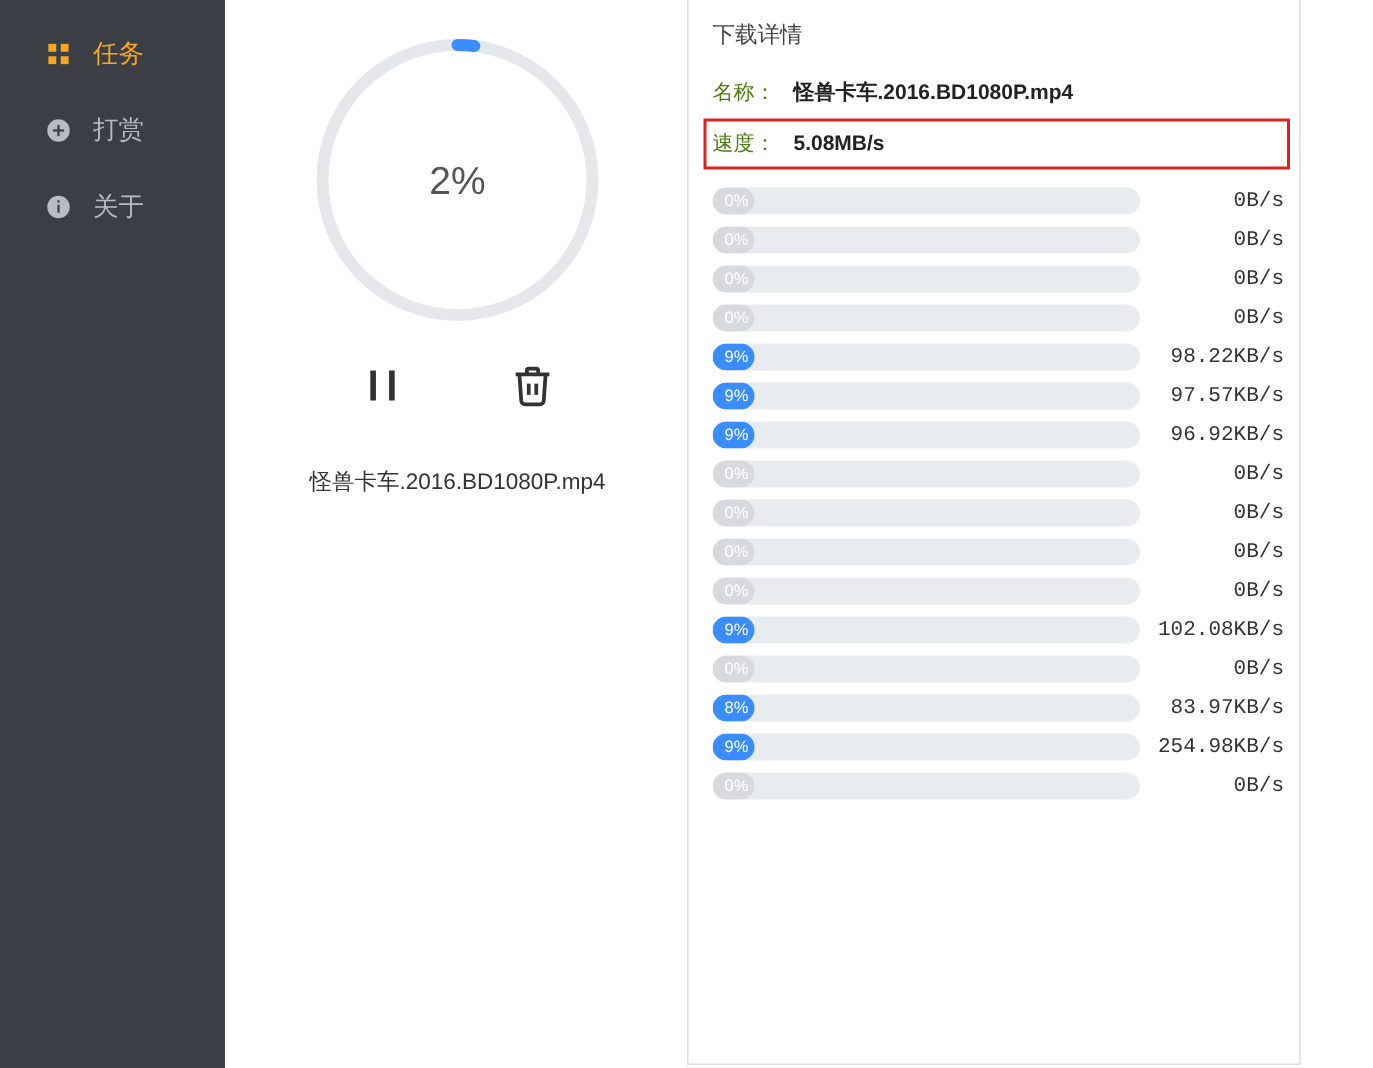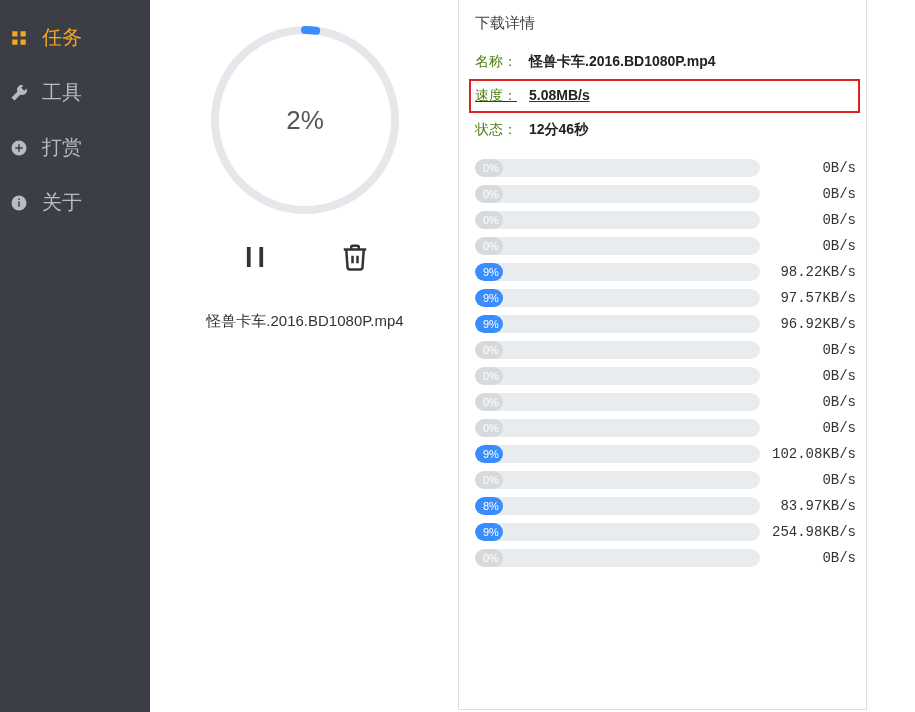--- a/index.html
+++ b/index.html
@@ -18,23 +18,23 @@
     position: absolute;
     left: 0; top: 0; bottom: 0;
     width: 150px;
     background: #3b3f45;
     padding-top: 10px;
   }
   .sidebar-item {
     display: flex;
     align-items: center;
     gap: 14px;
-    padding: 14px 10px;
+    padding: 14px 30px;
     color: #b8bcc2;
-    font-size: 20px;
+    font-size: 17px;
     cursor: pointer;
   }
   .sidebar-item.active { color: #f5a623; }
   .sidebar-item .icon { width: 18px; height: 18px; display: flex; align-items:center; justify-content:center; }
   .sidebar-item svg { width: 18px; height: 18px; display:block; }
   
   .main {
     position: absolute;
     left: 150px; top: 0; bottom: 0;
     width: 310px;
@@ -71,21 +71,21 @@
     height: 710px;
     background:#fff;
     border:1px solid #ddd;
     border-top:none;
     padding: 14px 6px 6px 16px;
   }
   .panel-title { font-size: 15px; color:#444; margin-bottom: 12px; }
   .info-row { display:flex; font-size:14px; color:#333; padding: 8px 0; }
   .info-label { color:#4d7c0f; width: 54px; flex: none; }
   .info-val { font-weight: 600; color:#222; }
-  .info-row.hl { border: 2px solid #d22; padding: 6px 4px; margin-left:-6px;text-decoration:underline; }
+  .info-row.hl { border: 2px solid #d22; padding: 6px 4px; margin-left:-6px; }
   .conn-scroll {
     margin-top: 8px;
     height: 460px;
     overflow-y: scroll;
     padding-right: 4px;
   }
   
   .conn {
     display:flex; align-items:center;
     gap: 10px;
@@ -126,28 +126,20 @@
           <rect x="14" y="3" width="7" height="7"></rect>
           <rect x="3" y="14" width="7" height="7"></rect>
           <rect x="14" y="14" width="7" height="7"></rect>
         </svg>
       </span>
       <span>任务</span>
     </div>
     <div class="sidebar-item">
       <span class="icon">
         <svg viewBox="0 0 24 24" fill="currentColor">
-          <path d="M22 6l-3 3-4-4 3-3a6 6 0 0 0-8 8L2 18l4 4 8-8a6 6 0 0 0 8-8z"></path>
-        </svg>
-      </span>
-      <span>工具</span>
-    </div>
-    <div class="sidebar-item">
-      <span class="icon">
-        <svg viewBox="0 0 24 24" fill="currentColor">
           <circle cx="12" cy="12" r="10"></circle>
           <rect x="11" y="7" width="2" height="10" fill="#3b3f45"></rect>
           <rect x="7" y="11" width="10" height="2" fill="#3b3f45"></rect>
         </svg>
       </span>
       <span>打赏</span>
     </div>
     <div class="sidebar-item">
       <span class="icon">
         <svg viewBox="0 0 24 24" fill="currentColor">
@@ -196,24 +188,20 @@
   <div class="panel-title">下载详情</div>
 
   <div class="info-row">
     <span class="info-label">名称：</span>
     <span class="info-val">怪兽卡车.2016.BD1080P.mp4</span>
   </div>
   <div class="info-row hl">
     <span class="info-label">速度：</span>
     <span class="info-val">5.08MB/s</span>
   </div>
-  <div class="info-row">
-    <span class="info-label">状态：</span>
-    <span class="info-val">12分46秒</span>
-  </div>
 
   <div class="conn-scroll" id="conn-list">
       <div class="conn">
         <div class="bar">
           <div class="bar-fill zero" style="width:28px">0%</div>
         </div>
         <div class="speed">0B/s</div>
       </div>
       <div class="conn">
         <div class="bar">

